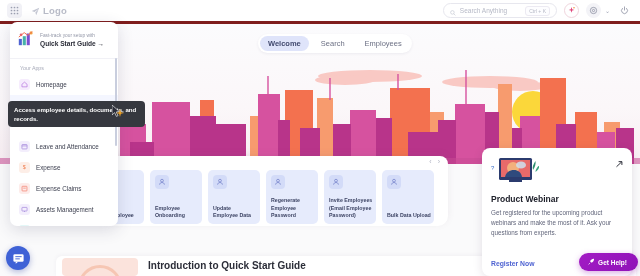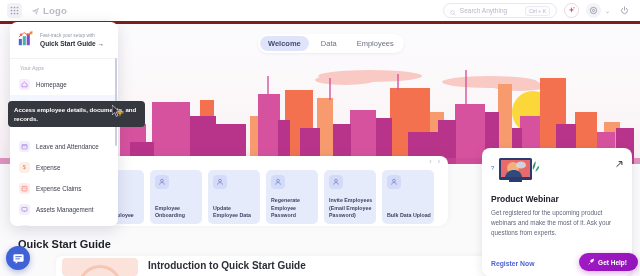--- a/index.html
+++ b/index.html
@@ -315,21 +315,21 @@
         <line x1="330" y1="24" x2="330" y2="46"></line>
         <line x1="466" y1="16" x2="466" y2="52"></line>
         <line x1="398" y1="20" x2="398" y2="36"></line>
       </g>
 
       <rect x="0" y="104" width="640" height="6" fill="#c94b93" opacity=".55"></rect>
     </svg>
 
     <div class="tabs">
       <div class="tab active">Welcome</div>
-      <div class="tab">Data</div>
+      <div class="tab">Search</div>
       <div class="tab">Employees</div>
     </div>
   </div>
 
   <div class="card-strip">
     <div class="carousel-arrows">
       <span>‹</span>
       <span>›</span>
     </div>
     <div class="cards-row" style="left:-14px;">
@@ -383,21 +383,20 @@
           <svg width="8" height="8" viewBox="0 0 12 12">
               <circle cx="6" cy="4" r="2.1" fill="none" stroke="#6a77c4" stroke-width="1"></circle>
               <path d="M2.4 10c0-2 1.7-3.2 3.6-3.2S9.6 8 9.6 10" fill="none" stroke="#6a77c4" stroke-width="1"></path>
             </svg>
         </div>
         <div class="lbl">Bulk Data Upload</div>
       </div>
     </div>
   </div>
 
-  <div class="qsg-title">Quick Start Guide</div>
   <div class="qsg-panel"></div>
   <div class="qsg-thumb">
     <div class="ring"></div>
   </div>
   <div class="qsg-item">Introduction to Quick Start Guide</div>
 
   <div class="chat-fab">
     <svg width="13" height="13" viewBox="0 0 14 14">
       <rect x="1.5" y="2.5" width="11" height="8" rx="1.4" fill="#fff"></rect>
       <path d="M4 10.5 4 12.6 6.6 10.5z" fill="#fff"></path>

